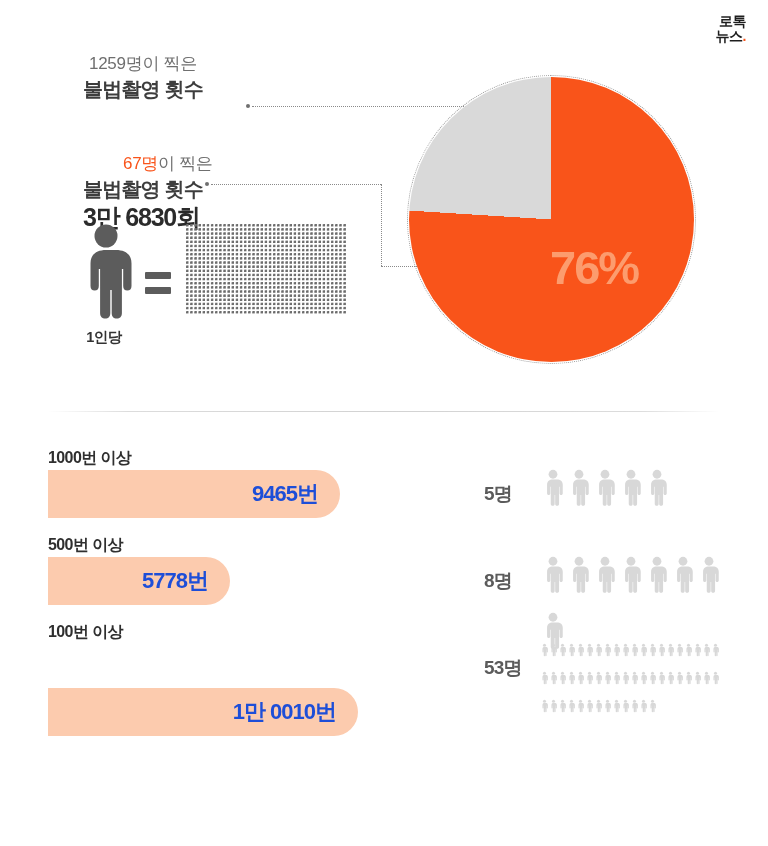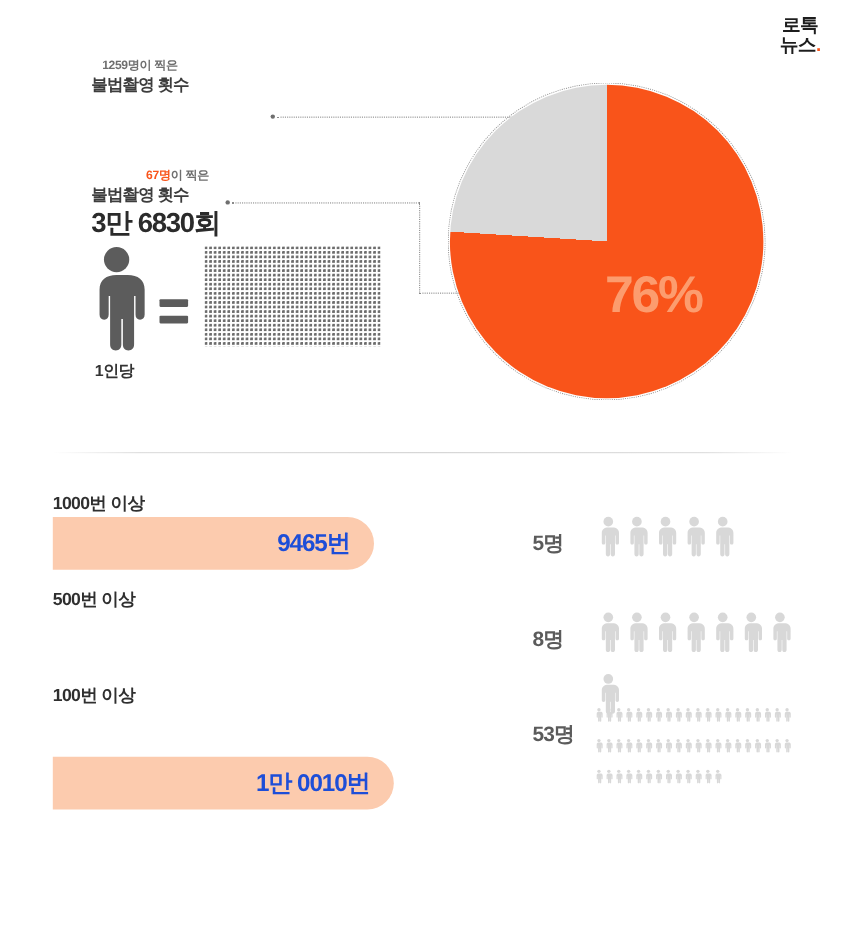--- a/index.html
+++ b/index.html
@@ -7,38 +7,38 @@
     width: 768px; height: 846px;
     background: #ffffff;
     font-family: "Liberation Sans", "DejaVu Sans", sans-serif;
     overflow: hidden;
   }
   #page { position: relative; width: 768px; height: 846px; }
 
   
   #logo {
     position: absolute; right: 22px; top: 14px;
-    text-align: center;
+    text-align: right;
     line-height: 1.06;
     font-weight: 800;
-    font-size: 17px;
+    font-size: 14px;
     color: #1d1d1d;
     letter-spacing: -0.5px;
   }
   #logo .dot { color: #F9541A; }
 
   
   .callout { position: absolute; }
   .callout .sub {
-    font-size: 11px; font-weight: 700; color: #6f6f6f;
+    font-size: 17px; font-weight: 400; color: #6f6f6f;
     letter-spacing: -0.3px; margin-bottom: 2px; text-align: center;
   }
   .callout .sub .hl { color: #F9541A; margin-left: 40px; }
   .callout .mid {
-    font-size: 15px; font-weight: 700; color: #3d3d3d;
+    font-size: 20px; font-weight: 700; color: #3d3d3d;
     letter-spacing: -0.8px; line-height: 1.2;
   }
   .callout .big {
     font-size: 25px; font-weight: 800; color: #2b2b2b;
     letter-spacing: -1.2px; line-height: 1.25; margin-top: 1px;
   }
   #callout-top { left: 83px; top: 52px; }
   #callout-bottom { left: 83px; top: 152px; }
 
   
@@ -225,20 +225,23 @@
             <path fill="#D8D8D8" d="M34 26c-9.5 0-15.5 4.5-15.5 13.5V62c0 3 1.6 4.6 4.2 4.6 2.6 0 4.1-1.6 4.1-4.6V45h1.3v44c0 3.6 2 5.6 5.2 5.6 3.1 0 5-2 5-5.6V66h1.4v23c0 3.6 1.9 5.6 5 5.6 3.2 0 5.2-2 5.2-5.6V45h1.3v17c0 3 1.5 4.6 4.1 4.6 2.6 0 4.2-1.6 4.2-4.6V39.5C59.5 30.5 53.5 26 44 26z"></path>
           </svg>
           <svg width="26" height="56" viewBox="0 0 68 96">
             <circle cx="34" cy="12" r="11.5" fill="#D8D8D8"></circle>
             <path fill="#D8D8D8" d="M34 26c-9.5 0-15.5 4.5-15.5 13.5V62c0 3 1.6 4.6 4.2 4.6 2.6 0 4.1-1.6 4.1-4.6V45h1.3v44c0 3.6 2 5.6 5.2 5.6 3.1 0 5-2 5-5.6V66h1.4v23c0 3.6 1.9 5.6 5 5.6 3.2 0 5.2-2 5.2-5.6V45h1.3v17c0 3 1.5 4.6 4.1 4.6 2.6 0 4.2-1.6 4.2-4.6V39.5C59.5 30.5 53.5 26 44 26z"></path>
           </svg>
         </div>
       </div>
       <div class="row light" id="row-2">
         <div class="cat">500번 이상</div>
+        <div class="bar" style="width: 182px;">
+          <span class="val">5778번</span>
+        </div>
         <div class="count">8명</div>
         <div class="people" style="width: 200px;">
           <svg width="26" height="56" viewBox="0 0 68 96">
             <circle cx="34" cy="12" r="11.5" fill="#D8D8D8"></circle>
             <path fill="#D8D8D8" d="M34 26c-9.5 0-15.5 4.5-15.5 13.5V62c0 3 1.6 4.6 4.2 4.6 2.6 0 4.1-1.6 4.1-4.6V45h1.3v44c0 3.6 2 5.6 5.2 5.6 3.1 0 5-2 5-5.6V66h1.4v23c0 3.6 1.9 5.6 5 5.6 3.2 0 5.2-2 5.2-5.6V45h1.3v17c0 3 1.5 4.6 4.1 4.6 2.6 0 4.2-1.6 4.2-4.6V39.5C59.5 30.5 53.5 26 44 26z"></path>
           </svg>
           <svg width="26" height="56" viewBox="0 0 68 96">
             <circle cx="34" cy="12" r="11.5" fill="#D8D8D8"></circle>
             <path fill="#D8D8D8" d="M34 26c-9.5 0-15.5 4.5-15.5 13.5V62c0 3 1.6 4.6 4.2 4.6 2.6 0 4.1-1.6 4.1-4.6V45h1.3v44c0 3.6 2 5.6 5.2 5.6 3.1 0 5-2 5-5.6V66h1.4v23c0 3.6 1.9 5.6 5 5.6 3.2 0 5.2-2 5.2-5.6V45h1.3v17c0 3 1.5 4.6 4.1 4.6 2.6 0 4.2-1.6 4.2-4.6V39.5C59.5 30.5 53.5 26 44 26z"></path>
           </svg>

